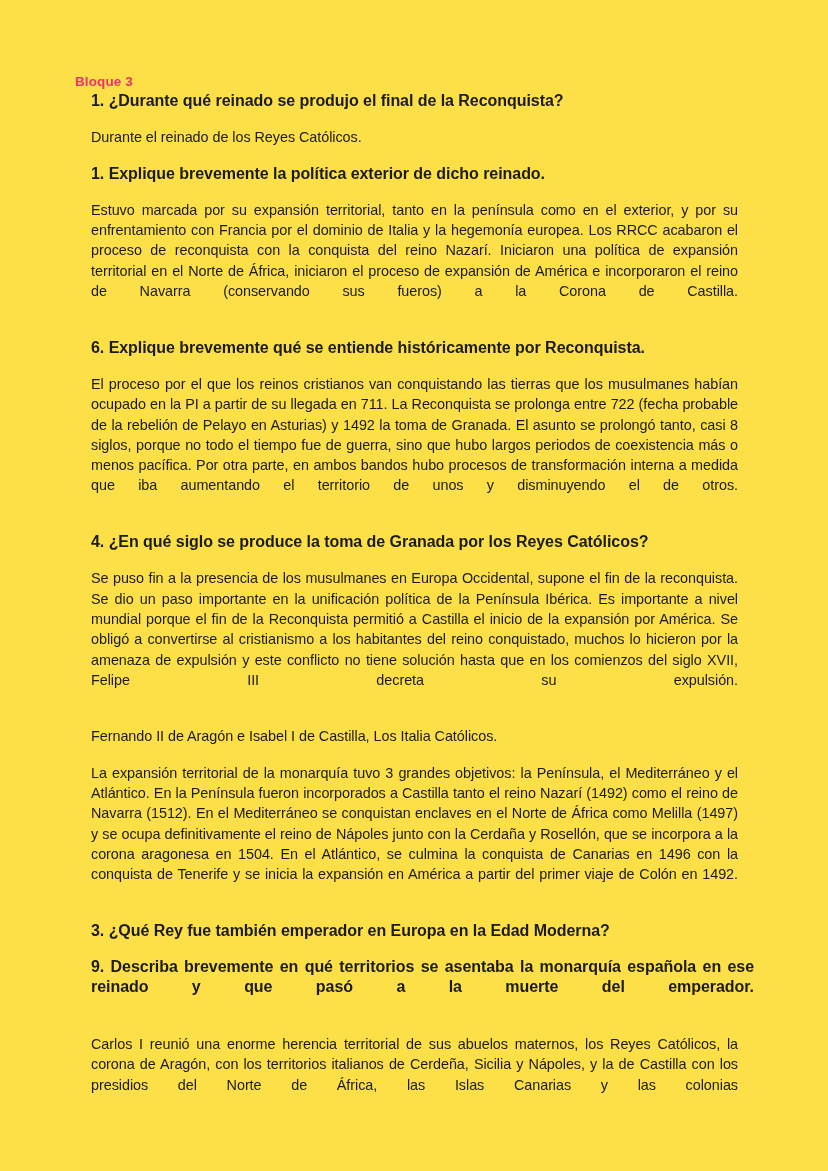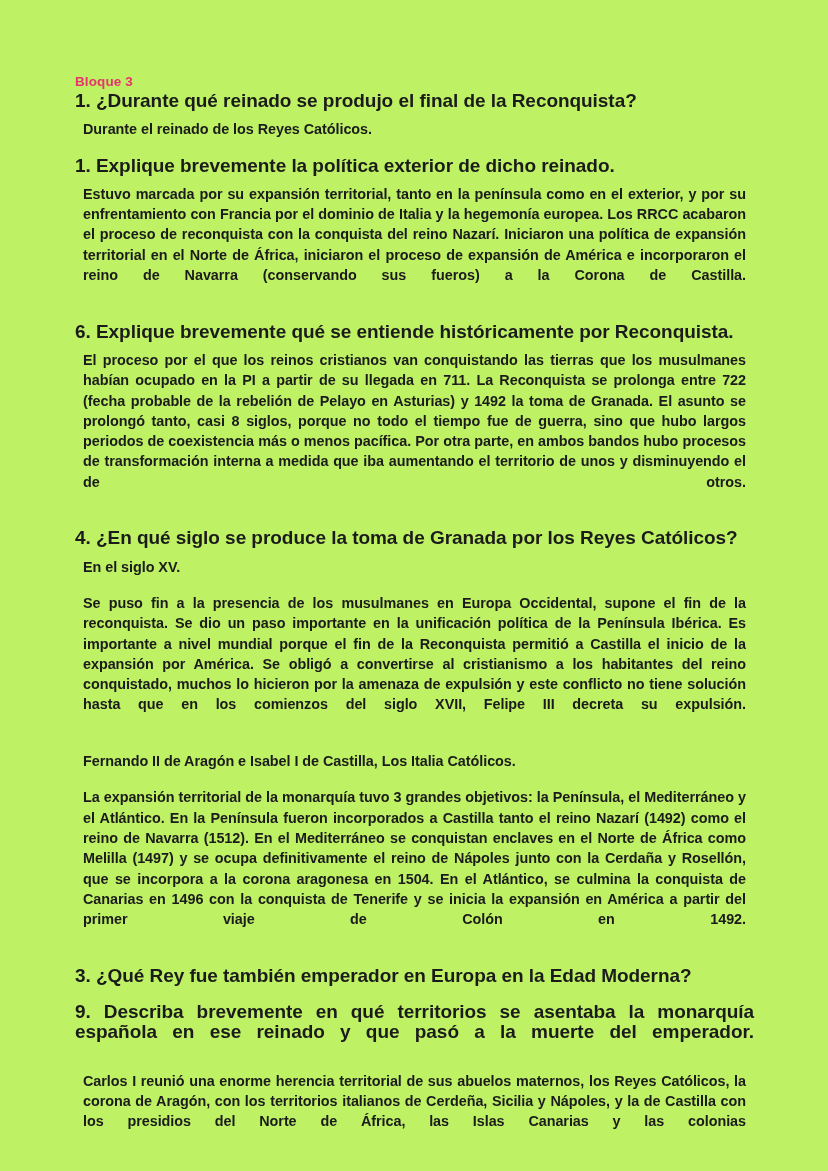--- a/index.html
+++ b/index.html
@@ -4,21 +4,21 @@
 <style>
   html, body {
     margin: 0;
     padding: 0;
     background: #ffffff;
   }
   .page {
     position: relative;
     width: 828px;
     height: 1171px;
-    background: #bef264;
+    background: #fde047;
     overflow: hidden;
     font-family: "Liberation Sans", sans-serif;
     color: #1b1b1b;
   }
   .content {
     position: absolute;
     left: 75px;
     top: 74px;
     width: 679px;
   }
@@ -30,41 +30,41 @@
     margin: 0 0 1px 0;
     letter-spacing: 0.1px;
   }
   .qa {
     margin: 0 0 16px 0;
   }
   .qa:last-child {
     margin-bottom: 0;
   }
   .q {
-    font-size: 19px;
+    font-size: 16px;
     font-weight: bold;
     line-height: 20.3px;
-    margin: 0 0 0 0;
+    margin: 0 0 0 16px;
     text-align: justify;
     text-justify: inter-word;
     letter-spacing: -0.05px;
   }
   .q-multiline {
     text-align: justify;
   }
   .q-multiline::after {
     content: "";
     display: inline-block;
     width: 100%;
   }
   .a {
     font-size: 14.4px;
-    font-weight: bold;
+    font-weight: normal;
     line-height: 20.3px;
-    margin: 8px;
+    margin: 16px;
     text-align: justify;
     text-justify: inter-word;
     letter-spacing: -0.05px;
     hyphens: none;
   }
   .a.justify-all::after {
     content: "";
     display: inline-block;
     width: 100%;
   }
@@ -87,21 +87,20 @@
       <p class="a justify-all">Estuvo marcada por su expansión territorial, tanto en la península como en el exterior, y por su enfrentamiento con Francia por el dominio de Italia y la hegemonía europea. Los RRCC acabaron el proceso de reconquista con la conquista del reino Nazarí. Iniciaron una política de expansión territorial en el Norte de África, iniciaron el proceso de expansión de América e incorporaron el reino de Navarra (conservando sus fueros) a la Corona de Castilla.</p>
     </div>
 
     <div class="qa">
       <p class="q">6. Explique brevemente qué se entiende históricamente por Reconquista.</p>
       <p class="a justify-all">El proceso por el que los reinos cristianos van conquistando las tierras que los musulmanes habían ocupado en la PI a partir de su llegada en 711. La Reconquista se prolonga entre 722 (fecha probable de la rebelión de Pelayo en Asturias) y 1492 la toma de Granada. El asunto se prolongó tanto, casi 8 siglos, porque no todo el tiempo fue de guerra, sino que hubo largos periodos de coexistencia más o menos pacífica. Por otra parte, en ambos bandos hubo procesos de transformación interna a medida que iba aumentando el territorio de unos y disminuyendo el de otros.</p>
     </div>
 
     <div class="qa">
       <p class="q">4. ¿En qué siglo se produce la toma de Granada por los Reyes Católicos?</p>
-      <p class="a">En el siglo XV.</p>
     </div>
 
     <div class="qa">
       <p class="a justify-all">Se puso fin a la presencia de los musulmanes en Europa Occidental, supone el fin de la reconquista. Se dio un paso importante en la unificación política de la Península Ibérica. Es importante a nivel mundial porque el fin de la Reconquista permitió a Castilla el inicio de la expansión por América. Se obligó a convertirse al cristianismo a los habitantes del reino conquistado, muchos lo hicieron por la amenaza de expulsión y este conflicto no tiene solución hasta que en los comienzos del siglo XVII, Felipe III decreta su expulsión.</p>
     </div>
 
     <div class="qa">
       <p class="a">Fernando II de Aragón e Isabel I de Castilla, Los Italia Católicos.</p>
     </div>
 

